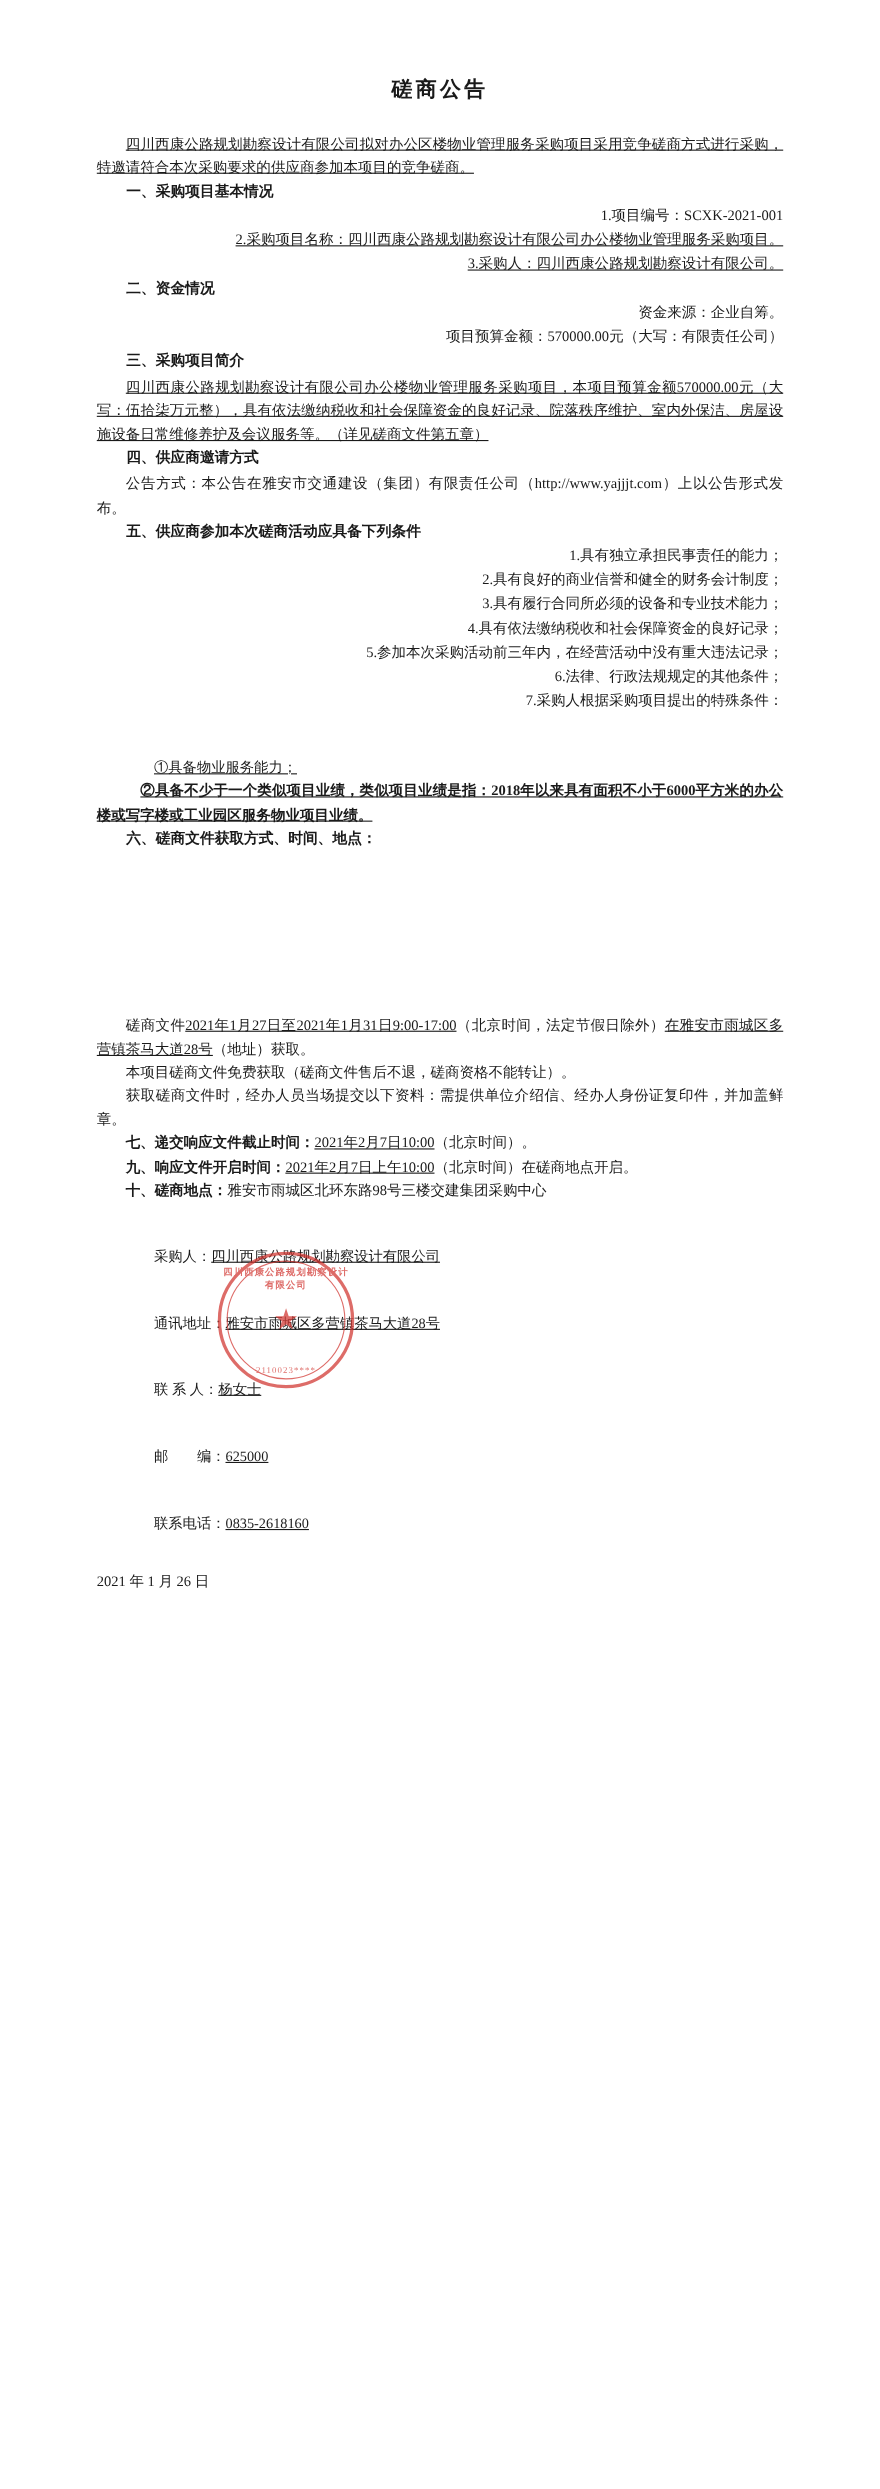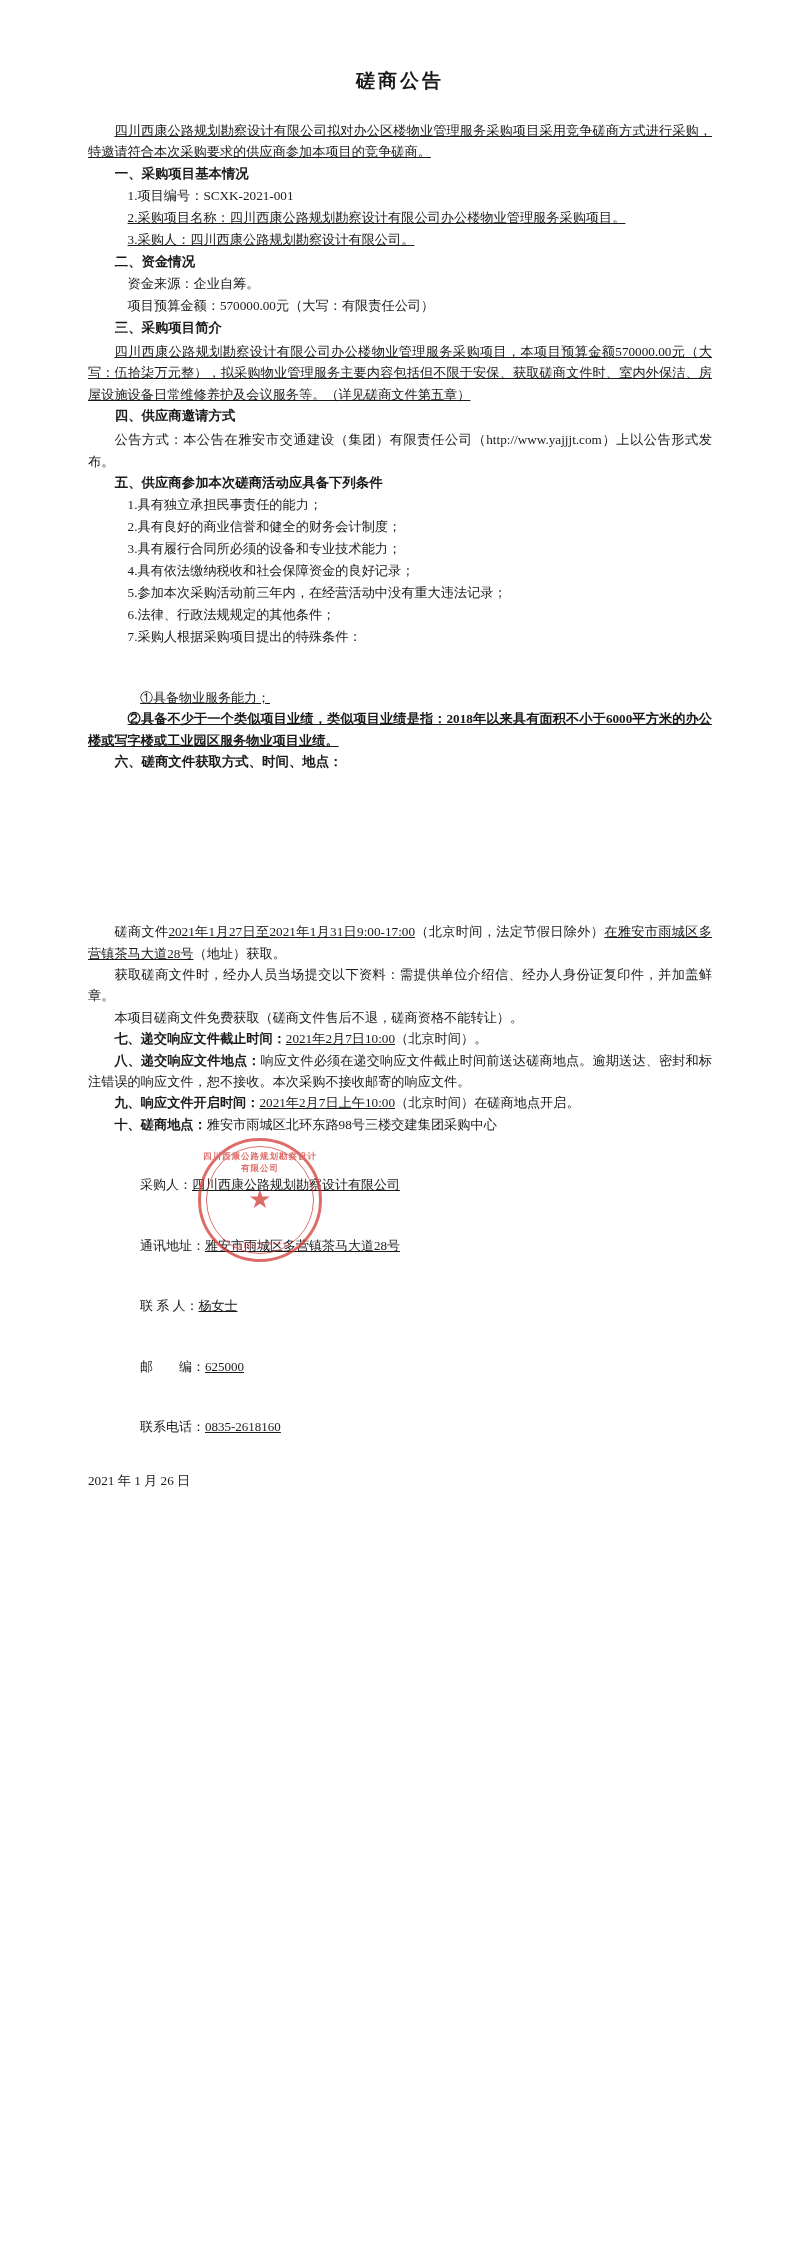--- a/index.html
+++ b/index.html
@@ -43,20 +43,21 @@
   .section-head {
     font-weight: bold;
     font-size: 13.4px;
     text-indent: 2em;
     line-height: 1.66;
   }
   .item {
     text-indent: 3em;
     font-size: 13.2px;
     line-height: 1.66;
+    text-align: right;
   }
   .item-sub {
     text-indent: 4em;
     font-size: 13px;
     line-height: 1.66;
     margin-top: 39px;
   }
   .blank-gap { height: 148px; }
   .para-block { margin-top: 2px; }
   .date-line {
@@ -125,47 +126,46 @@
   <div class="section-head">一、采购项目基本情况</div>
   <div class="item"><span>1.项目编号：SCXK-2021-001</span></div>
   <div class="item u">2.采购项目名称：四川西康公路规划勘察设计有限公司办公楼物业管理服务采购项目。</div>
   <div class="item u">3.采购人：四川西康公路规划勘察设计有限公司。</div>
 
   <div class="section-head">二、资金情况</div>
   <div class="item">资金来源：企业自筹。</div>
   <div class="item">项目预算金额：570000.00元（大写：有限责任公司）</div>
 
   <div class="section-head">三、采购项目简介</div>
-  <p class="indent2 u para-block">四川西康公路规划勘察设计有限公司办公楼物业管理服务采购项目，本项目预算金额570000.00元（大写：伍拾柒万元整），拟采购物业管理服务主要内容包括但不限于安保、获取磋商文件时、室内外保洁、房屋设施设备日常维修养护及会议服务等。（详见磋商文件第五章）</p>
+  <p class="indent2 u para-block">四川西康公路规划勘察设计有限公司办公楼物业管理服务采购项目，本项目预算金额570000.00元（大写：伍拾柒万元整），具有依法缴纳税收和社会保障资金的良好记录、院落秩序维护、室内外保洁、房屋设施设备日常维修养护及会议服务等。（详见磋商文件第五章）</p>
 
   <div class="section-head">四、供应商邀请方式</div>
   <p class="indent2 para-block">公告方式：本公告在雅安市交通建设（集团）有限责任公司（http://www.yajjjt.com）上以公告形式发布。</p>
 
   <div class="section-head">五、供应商参加本次磋商活动应具备下列条件</div>
   <div class="item">1.具有独立承担民事责任的能力；</div>
   <div class="item">2.具有良好的商业信誉和健全的财务会计制度；</div>
   <div class="item">3.具有履行合同所必须的设备和专业技术能力；</div>
   <div class="item">4.具有依法缴纳税收和社会保障资金的良好记录；</div>
   <div class="item">5.参加本次采购活动前三年内，在经营活动中没有重大违法记录；</div>
   <div class="item">6.法律、行政法规规定的其他条件；</div>
   <div class="item">7.采购人根据采购项目提出的特殊条件：</div>
   <div class="item-sub u">①具备物业服务能力；</div>
   <p class="indent3 u">②具备不少于一个类似项目业绩，类似项目业绩是指：2018年以来具有面积不小于6000平方米的办公楼或写字楼或工业园区服务物业项目业绩。</p>
 
   <div class="section-head">六、磋商文件获取方式、时间、地点：</div>
 
   <div class="blank-gap"></div>
 
   <p class="indent2">磋商文件<span class="u">2021年1月27日至2021年1月31日9:00-17:00</span>（北京时间，法定节假日除外）<span class="u">在雅安市雨城区多营镇茶马大道28号</span>（地址）获取。</p>
+  <p class="indent2">本项目磋商文件免费获取（磋商文件售后不退，磋商资格不能转让）。</p>
   <p class="indent2">获取磋商文件时，经办人员当场提交以下资料：需提供单位介绍信、经办人身份证复印件，并加盖鲜章。</p>
-  <p class="indent2">本项目磋商文件免费获取（磋商文件售后不退，磋商资格不能转让）。</p>
 
   <p class="indent2"><span class="b">七、递交响应文件截止时间：</span><span class="u">2021年2月7日10:00</span><span>（北京时间）。</span></p>
 
-  <p class="indent2"><span class="b">八、递交响应文件地点：</span><span>响应文件必须在递交响应文件截止时间前送达磋商地点。逾期送达、密封和标注错误的响应文件，恕不接收。本次采购不接收邮寄的响应文件。</span></p>
 
   <p class="indent2"><span class="b">九、响应文件开启时间：</span><span class="u">2021年2月7日上午10:00</span><span>（北京时间）在磋商地点开启。</span></p>
 
   <p class="indent2"><span class="b">十、磋商地点：</span><span>雅安市雨城区北环东路98号三楼交建集团采购中心</span></p>
 
 
   <div class="item-sub">采购人：<span class="u">四川西康公路规划勘察设计有限公司</span></div>
   <div class="item-sub">通讯地址：<span class="u">雅安市雨城区多营镇茶马大道28号</span></div>
   <div class="item-sub">联 系 人：<span class="u">杨女士</span></div>
   <div class="item-sub">邮　　编：<span class="u">625000</span></div>

